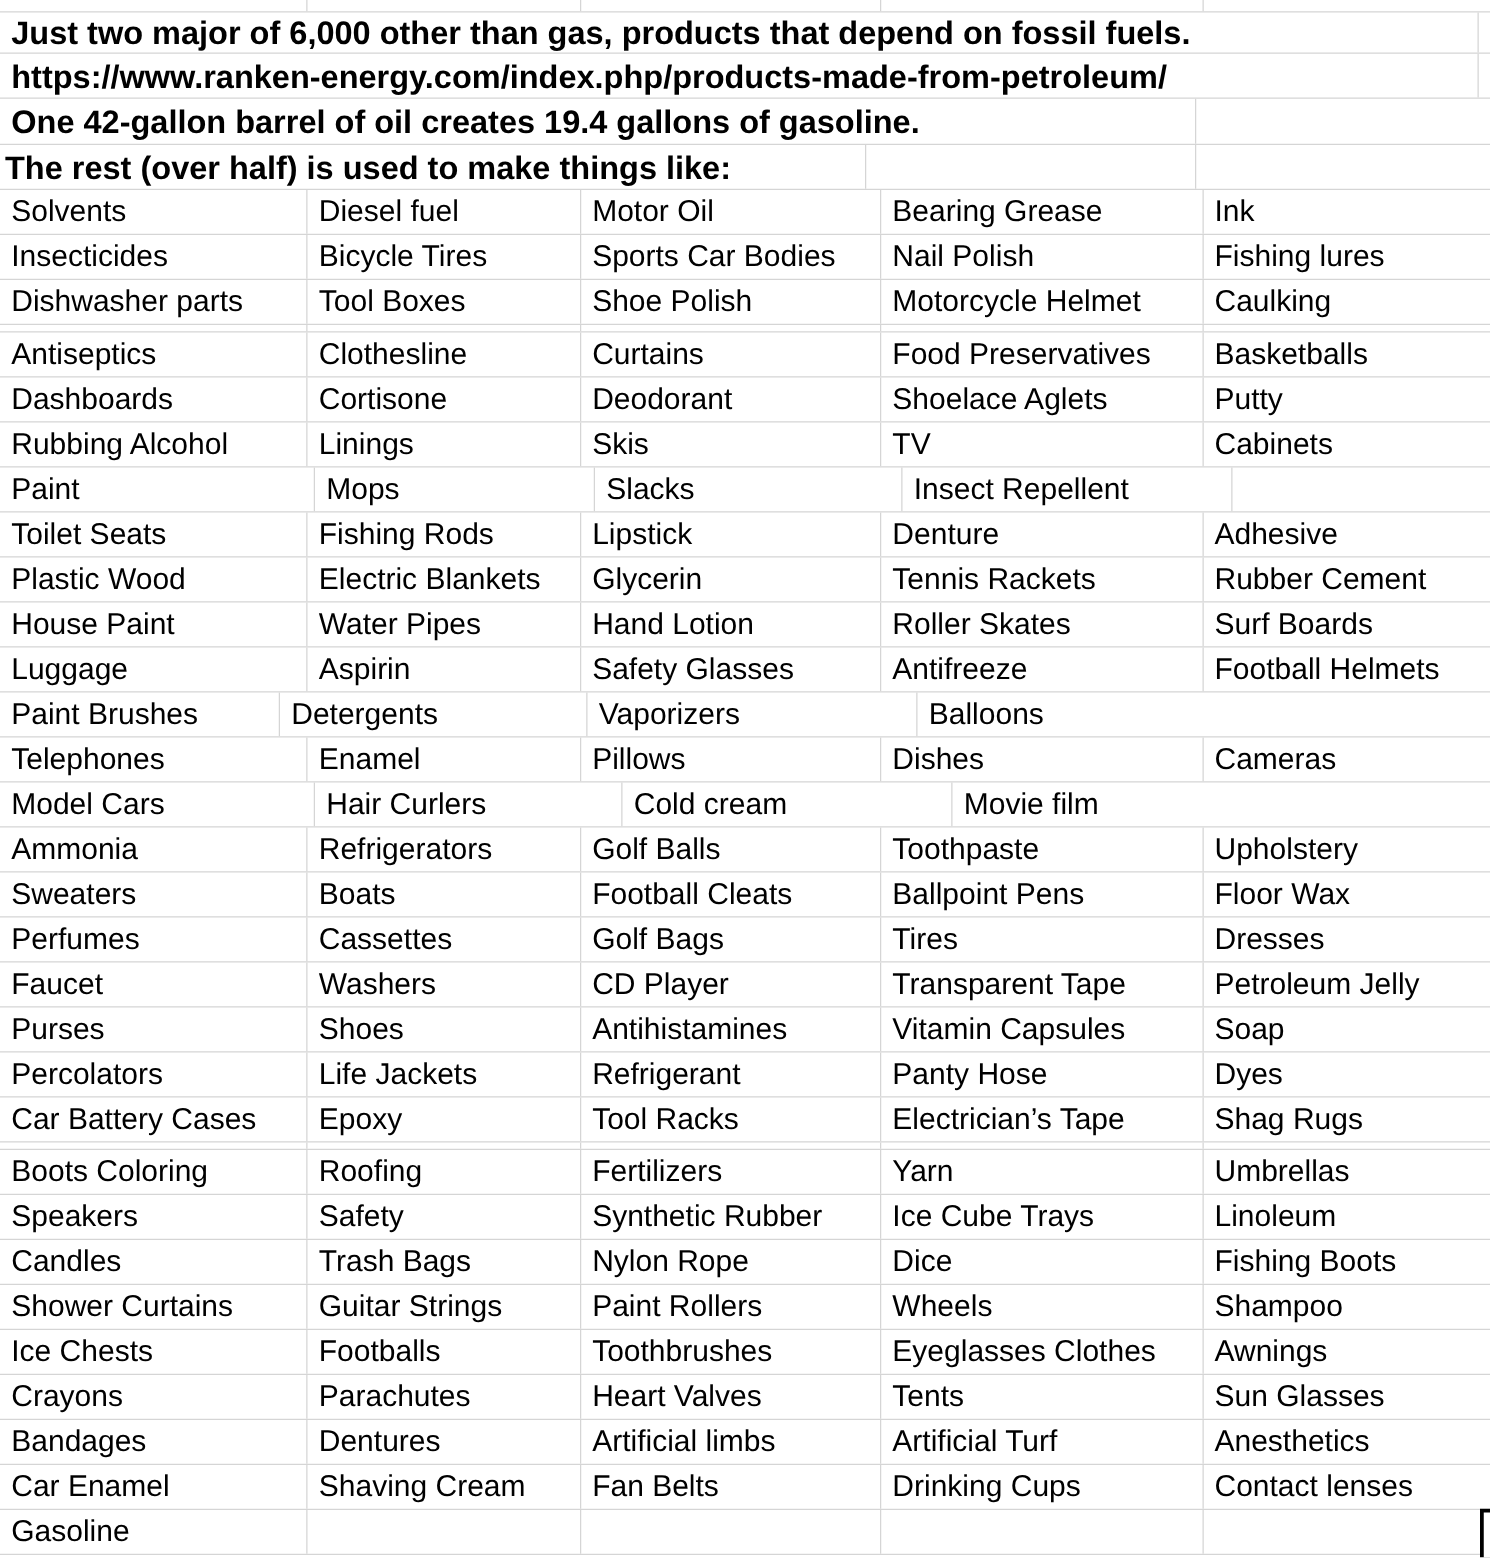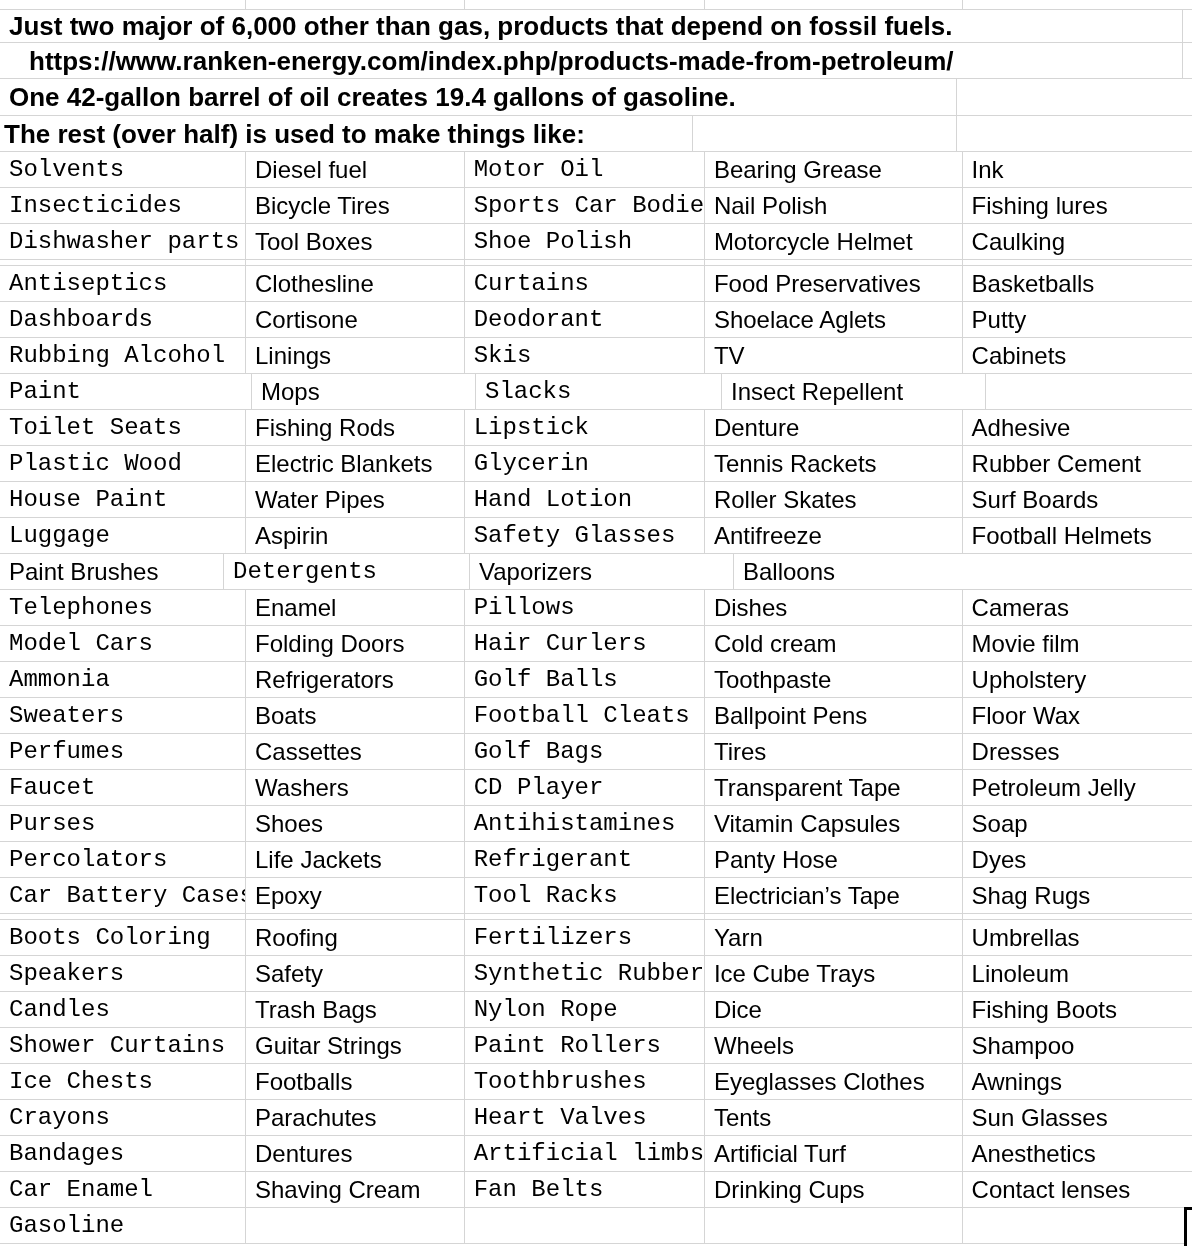--- a/index.html
+++ b/index.html
@@ -19,33 +19,33 @@
   }
   .row{display:flex;border-bottom:1px solid var(--grid);}
   .cell{
     border-right:1px solid var(--grid);
     padding-left:9px;
     display:flex;align-items:center;
     font-size:24px;line-height:1;
     white-space:nowrap;overflow:hidden;
     color:var(--ink);
   }
-  .c1{width:252px;font-family:Liberation Mono, monospace;}
+  .c1{width:252px;}
   .c2{width:224px;}
-  .c3{width:246px;font-family:Liberation Mono, monospace;}
+  .c3{width:246px;}
   .c4{width:264px;}
   .c5{width:235px;flex:0 0 auto;}
   .datarow{height:36px;}
   .spacer{height:6px;}
   .spacer .cell{padding:0;}
   .toprow{height:10px;}
   .toprow .cell{padding:0;}
   .hdr{font-weight:bold;font-size:26px;}
   .hrow1{height:33px;}
-  .hrow2{height:36px;padding-left:20px;}
+  .hrow2{height:36px;}
   .hrow3{height:37px;}
   .hrow4{height:36px;}
   .wspan-full{width:1184px;}
   .wspan-3col{width:957px;}
   .wspan-2col{width:693px;}
   .fill{flex:1 1 auto;border-right:none;}
   .indent{padding-left:4px;}
   .edge-marker{
     position:absolute;
     left:1184px;top:1207px;
@@ -180,21 +180,20 @@
       </div>
       <div class="row datarow">
         <div class="cell c1">Telephones</div>
         <div class="cell c2">Enamel</div>
         <div class="cell c3">Pillows</div>
         <div class="cell c4">Dishes</div>
         <div class="cell c5 fill">Cameras</div>
       </div>
       <div class="row datarow">
         <div class="cell c1">Model Cars</div>
-        <div class="cell c2">Folding Doors</div>
         <div class="cell c3">Hair Curlers</div>
         <div class="cell c4">Cold cream</div>
         <div class="cell c5 fill">Movie film</div>
       </div>
       <div class="row datarow">
         <div class="cell c1">Ammonia</div>
         <div class="cell c2">Refrigerators</div>
         <div class="cell c3">Golf Balls</div>
         <div class="cell c4">Toothpaste</div>
         <div class="cell c5 fill">Upholstery</div>

